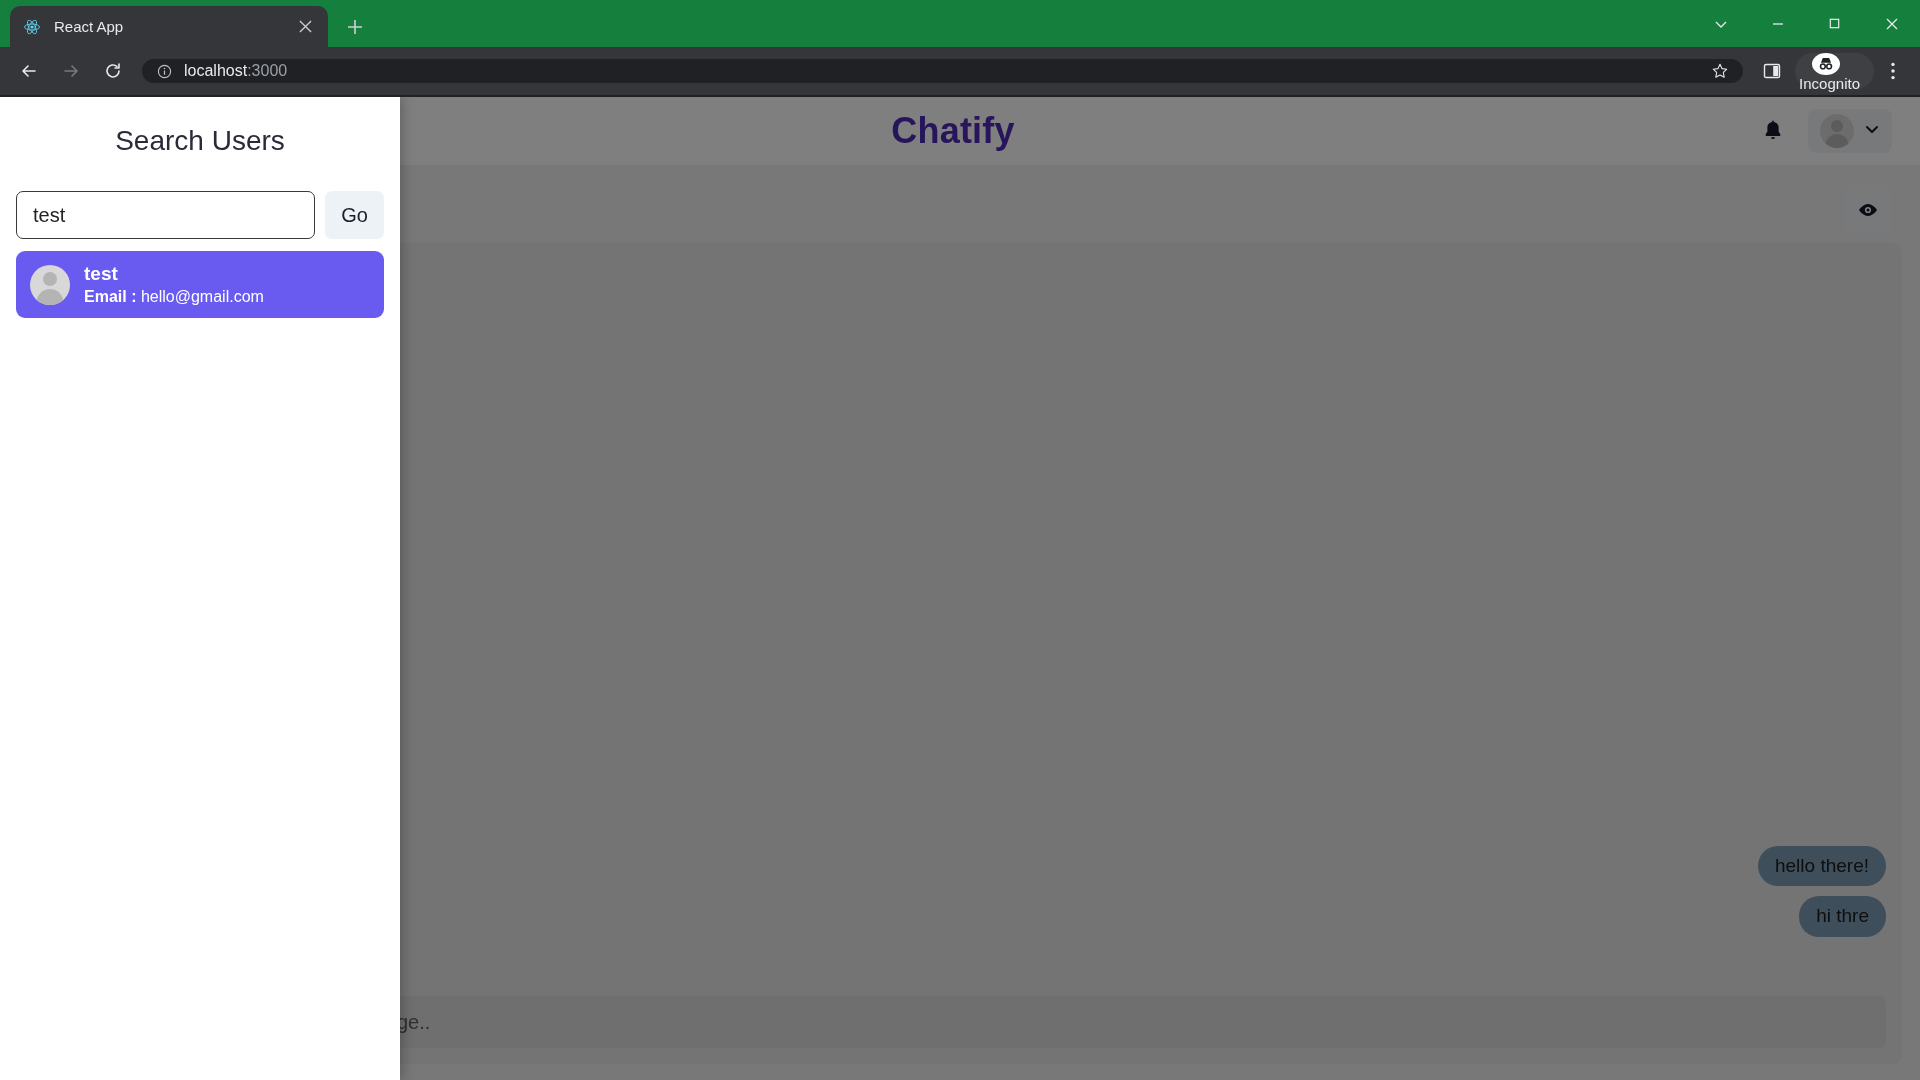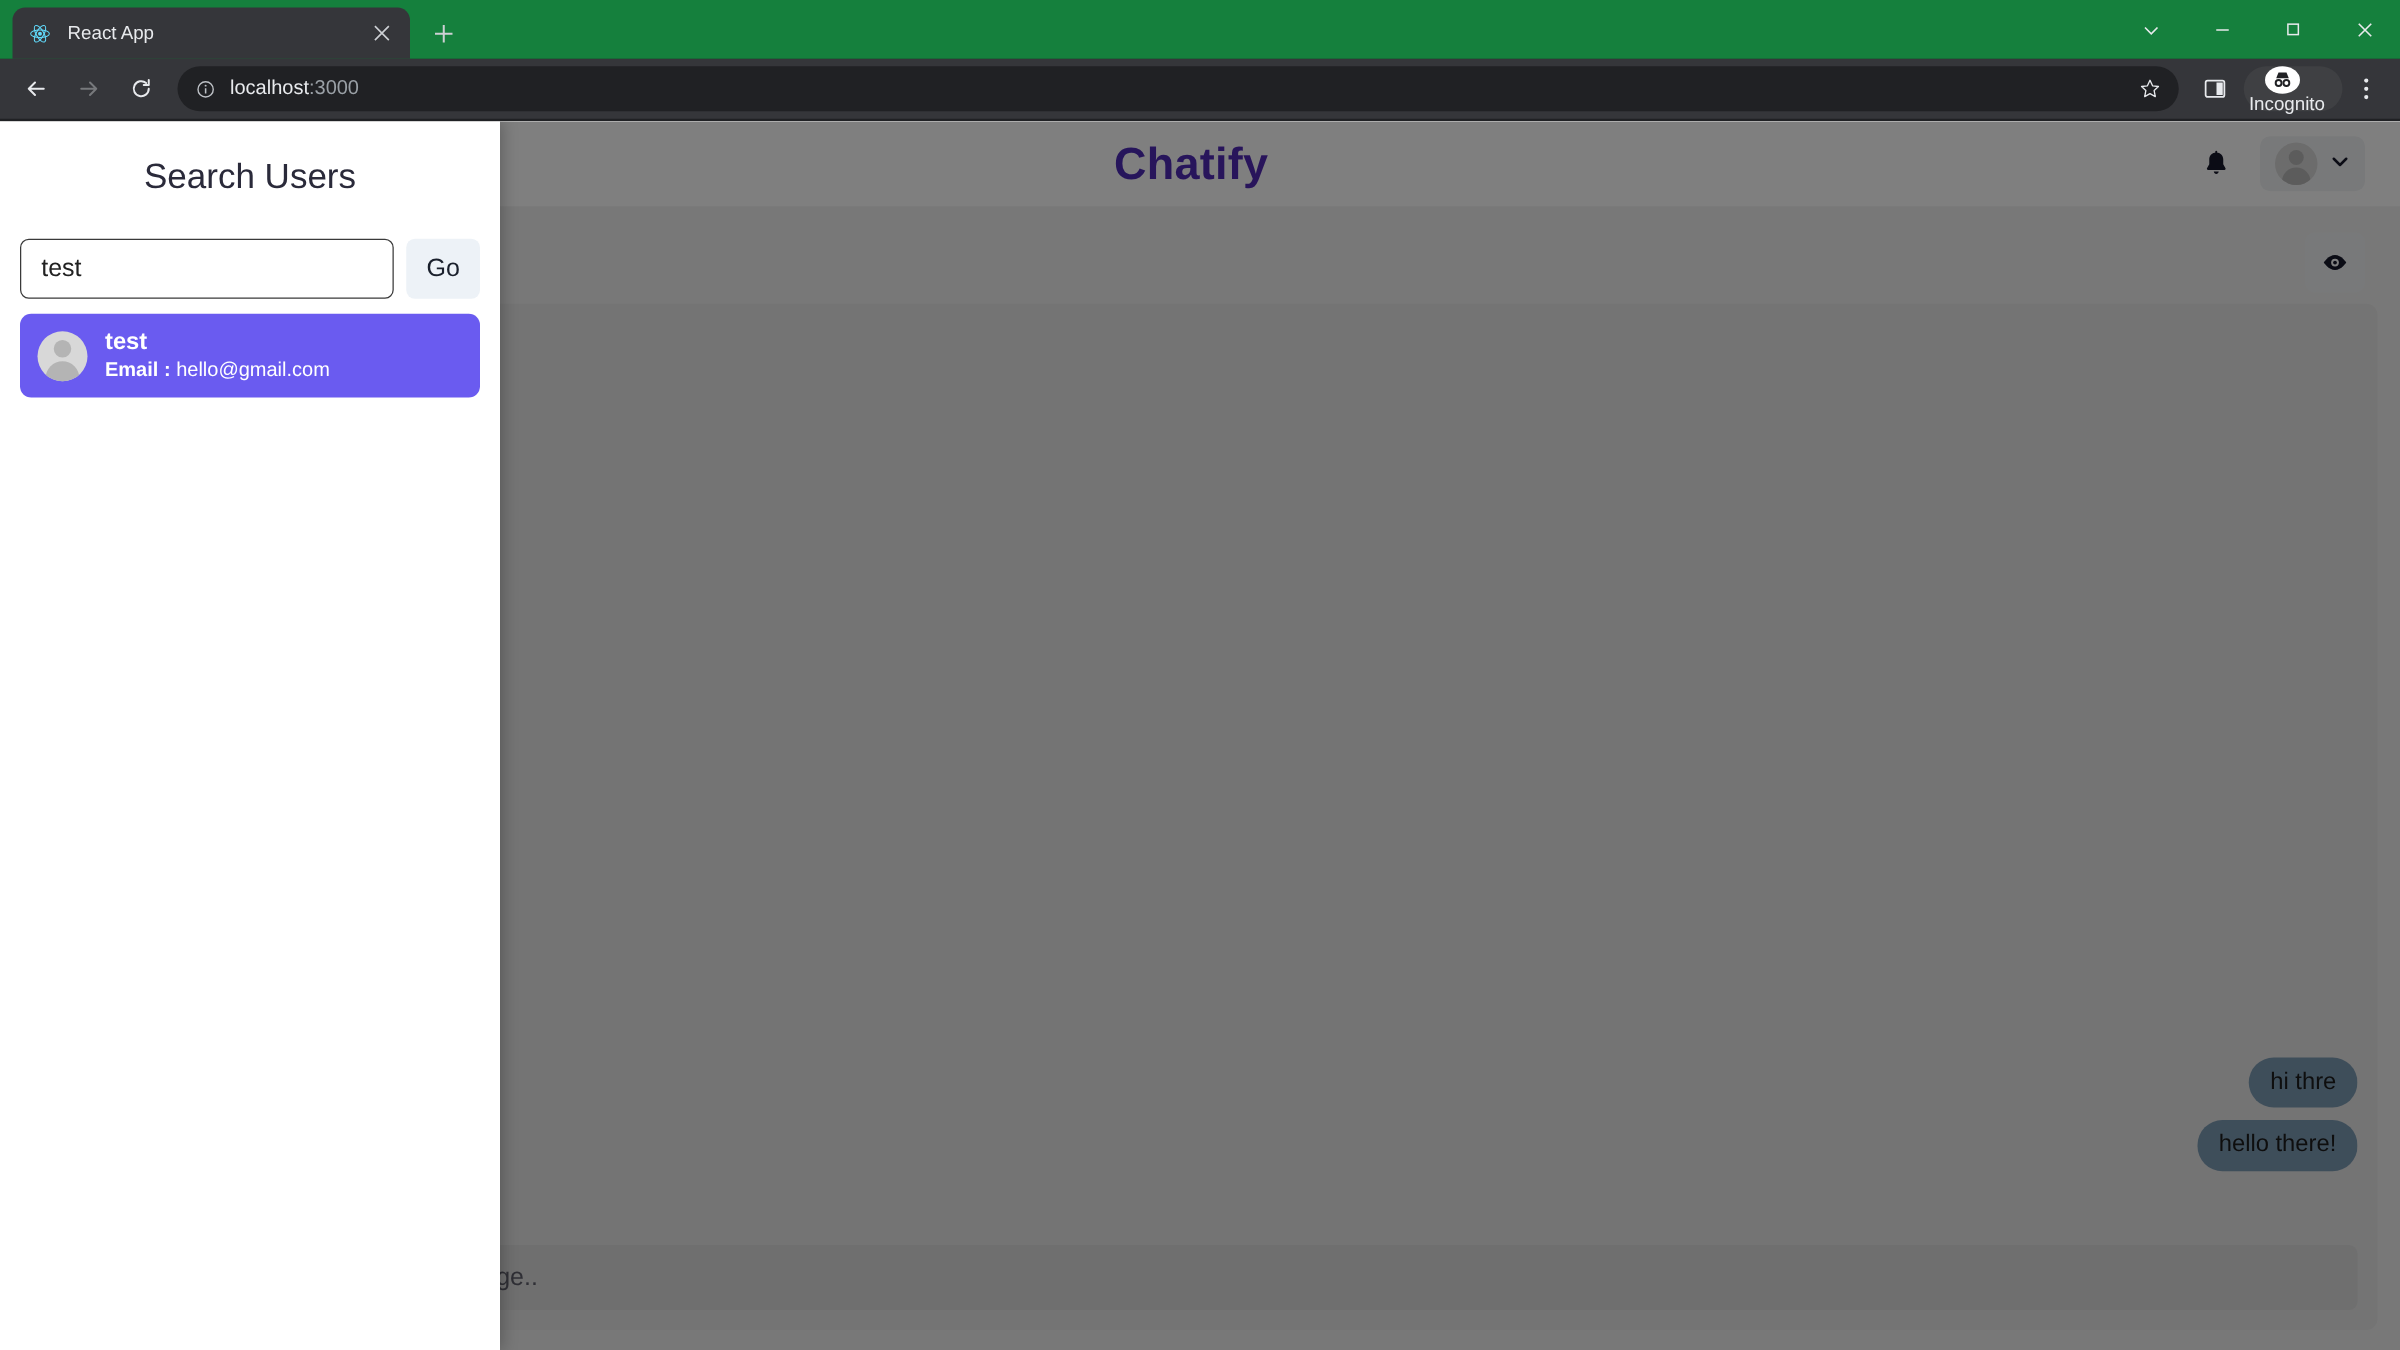--- a/index.html
+++ b/index.html
@@ -59,21 +59,21 @@
     display: flex; align-items: center; padding: 0 8px;
     border-bottom: 1px solid #202124;
   }
   .tb-icon {
     width: 42px; height: 42px; flex: 0 0 42px;
     display: flex; align-items: center; justify-content: center;
     color: #e8eaed;
   }
   .tb-icon.disabled { color: #77797c; }
   .omnibox {
-    flex: 1; height: 36px; background: #202124;
+    flex: 1; height: 24px; background: #202124;
     border-radius: 18px; margin: 0 8px;
     display: flex; align-items: center; padding: 0 6px 0 12px;
   }
   .omni-info {
     width: 20px; height: 20px; flex: 0 0 20px;
     display: flex; align-items: center; justify-content: center;
     color: #bdc1c6; margin-right: 10px;
   }
   .omni-url { flex: 1; font-size: 16px; color: #e8eaed; }
   .omni-url .dim { color: #9aa0a6; }
@@ -470,24 +470,24 @@
                 <path d="M12 6 C6.8 6 3 12 3 12 C3 12 6.8 18 12 18 C17.2 18 21 12 21 12 C21 12 17.2 6 12 6 Z" fill="#16182b"></path>
                 <circle cx="12" cy="12" r="3.1" fill="#ffffff"></circle>
                 <circle cx="12" cy="12" r="1.5" fill="#16182b"></circle>
               </svg>
             </span>
           </div>
 
           <div class="chat-box">
             <div class="messages">
               <div class="msg-row out">
-                <span class="bubble out">hi thre</span>
+                <span class="bubble out">hello there!</span>
               </div>
               <div class="msg-row out">
-                <span class="bubble out">hello there!</span>
+                <span class="bubble out">hi thre</span>
               </div>
               <div class="msg-row in">
                 <span class="msg-avatar"></span>
                 <span class="bubble in">hi</span>
               </div>
             </div>
             <div class="msg-input">
               <input type="text" value="" placeholder="Enter a message.." style="">
             </div>
           </div>

